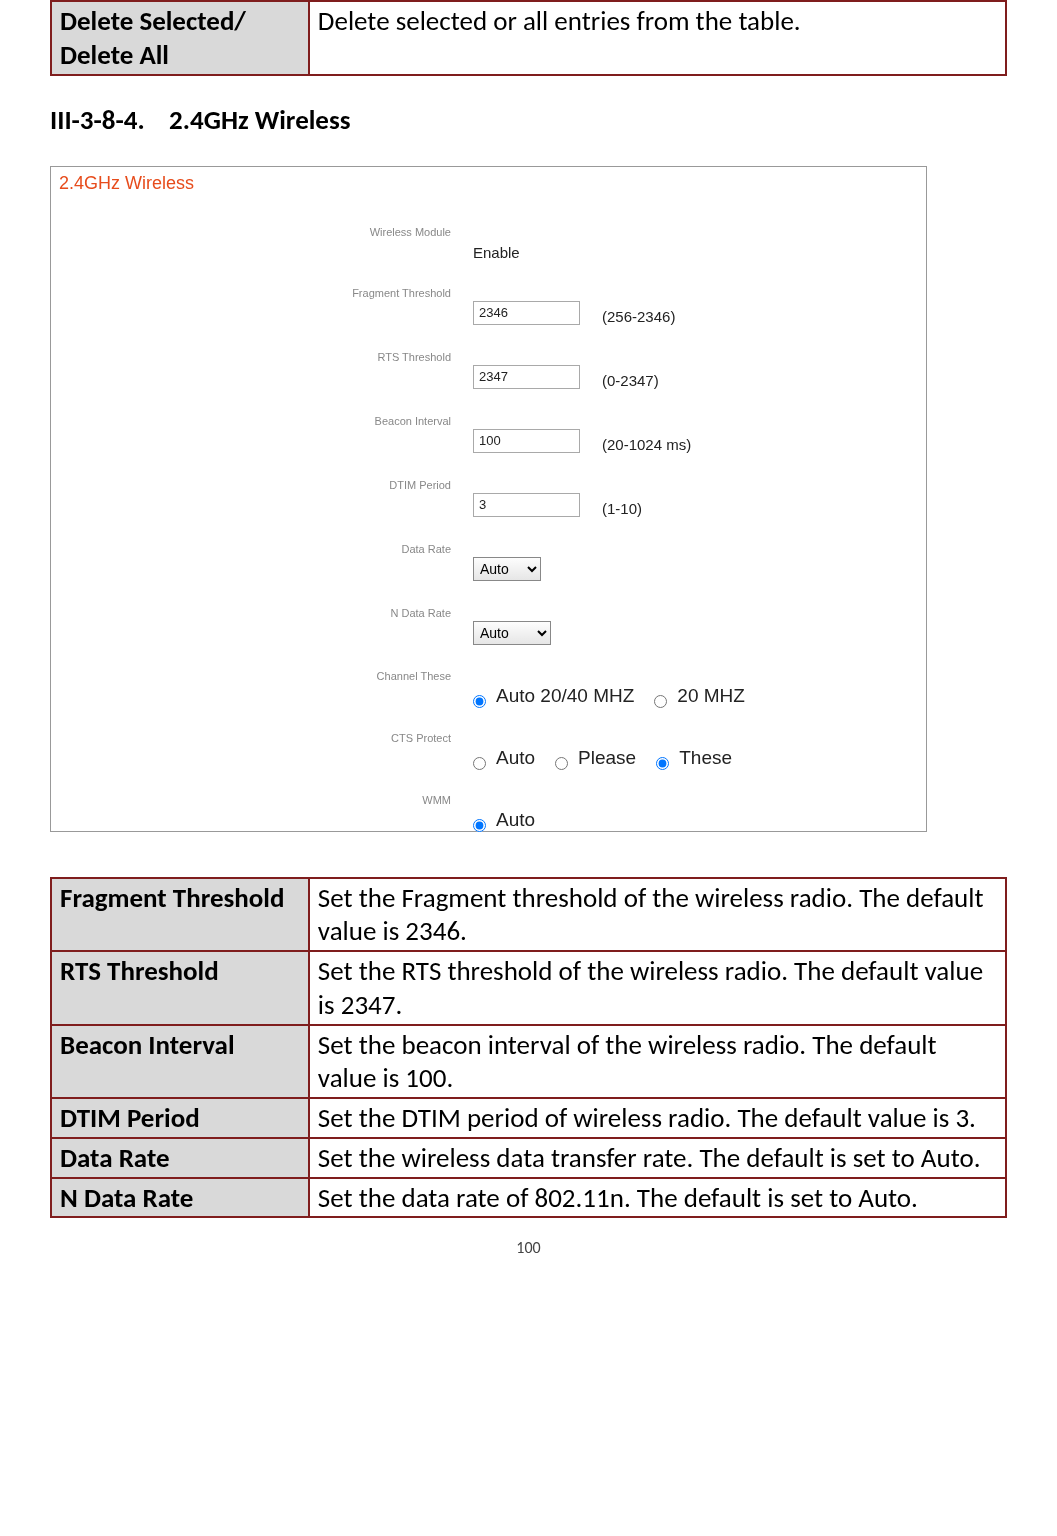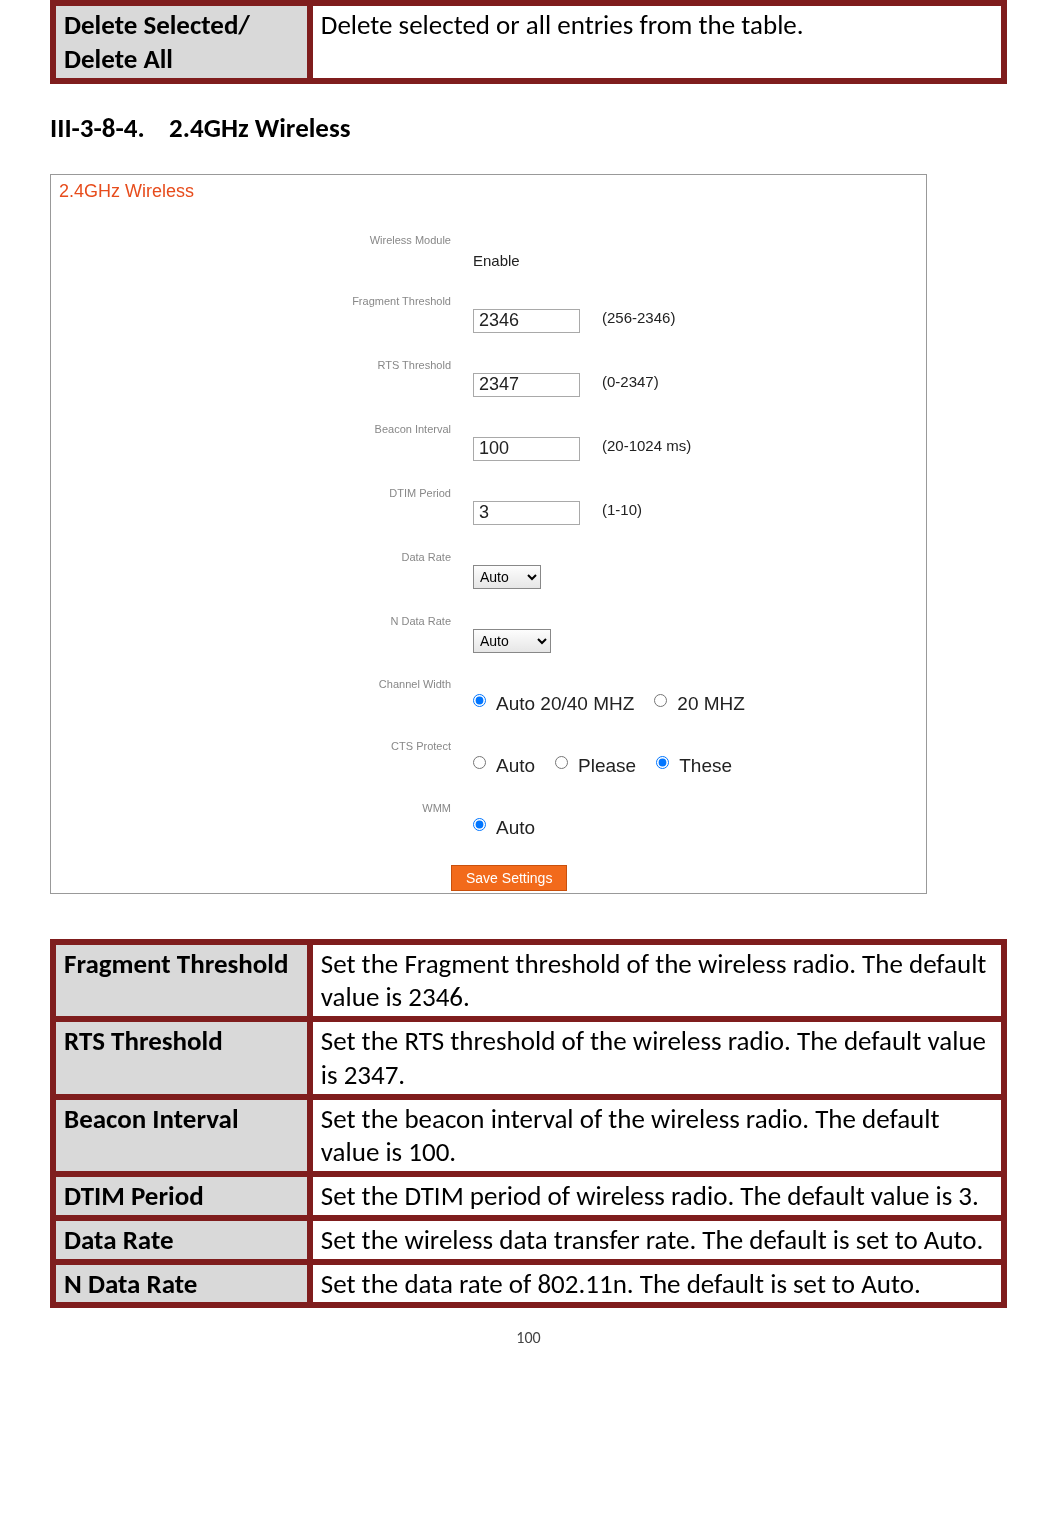--- a/index.html
+++ b/index.html
@@ -13,21 +13,21 @@
   .page {
     padding: 0 50px 30px 50px;
     box-sizing: border-box;
   }
   table.def {
     border-collapse: collapse;
     width: 100%;
     font-size: 27px;
   }
   table.def td {
-    border: 6px solid #7f1d1d;
+    border: 2px solid #7f1d1d;
     padding: 2px 8px;
     vertical-align: top;
     line-height: 1.25;
   }
   table.def td.term {
     background: #d9d9d9;
     font-weight: bold;
     width: 27%;
   }
   .sec-heading {
@@ -66,30 +66,30 @@
   }
   .ss-label {
     width: 400px;
     text-align: right;
     color: #888;
     padding-right: 22px;
     font-size: 11px;
   }
   .ss-control {
     display: flex;
-    align-items: flex-start;
+    align-items: flex-end;
     gap: 8px;
     color: #222;
     margin-top: 40px;
   }
   .ss-input {
     border: 1px solid #a9a9a9;
     height: 22px;
     padding: 0 5px;
-    font-size: 18px;
+    font-size: 13px;
     width: 95px;
     background: #fff;
     color: #222;
   }
   .ss-hint {
     color: #222;
     font-size: 15px;
     margin-left: 14px;
   }
   .ss-select {
@@ -208,21 +208,21 @@
       <div class="ss-row">
         <div class="ss-label">N Data Rate</div>
         <div class="ss-control">
           <select class="ss-select" style="width:78px">
             <option>Auto</option>
           </select>
         </div>
       </div>
 
       <div class="ss-row">
-        <div class="ss-label">Channel Width</div>
+        <div class="ss-label">Channel These</div>
         <div class="ss-control">
           <input type="radio" class="ss-radio" checked="" style="">
           <span class="ss-radio-label">Auto 20/40 MHZ</span>
           <input type="radio" class="ss-radio" style="">
           <span class="ss-radio-label">20 MHZ</span>
         </div>
       </div>
 
 
       <div class="ss-row">
@@ -239,23 +239,20 @@
 
 
       <div class="ss-row">
         <div class="ss-label">WMM</div>
         <div class="ss-control">
           <input type="radio" class="ss-radio" checked="" style="">
           <span class="ss-radio-label">Auto</span>
         </div>
       </div>
 
-      <div class="ss-footer">
-        <button class="ss-save">Save Settings</button>
-      </div>
     </div>
   </div>
 
   <table class="def">
     <tbody>
         <tr>
       <td class="term">Fragment Threshold</td>
       <td>Set the Fragment threshold of the wireless radio. The default value is 2346.</td>
     </tr>
     <tr>

